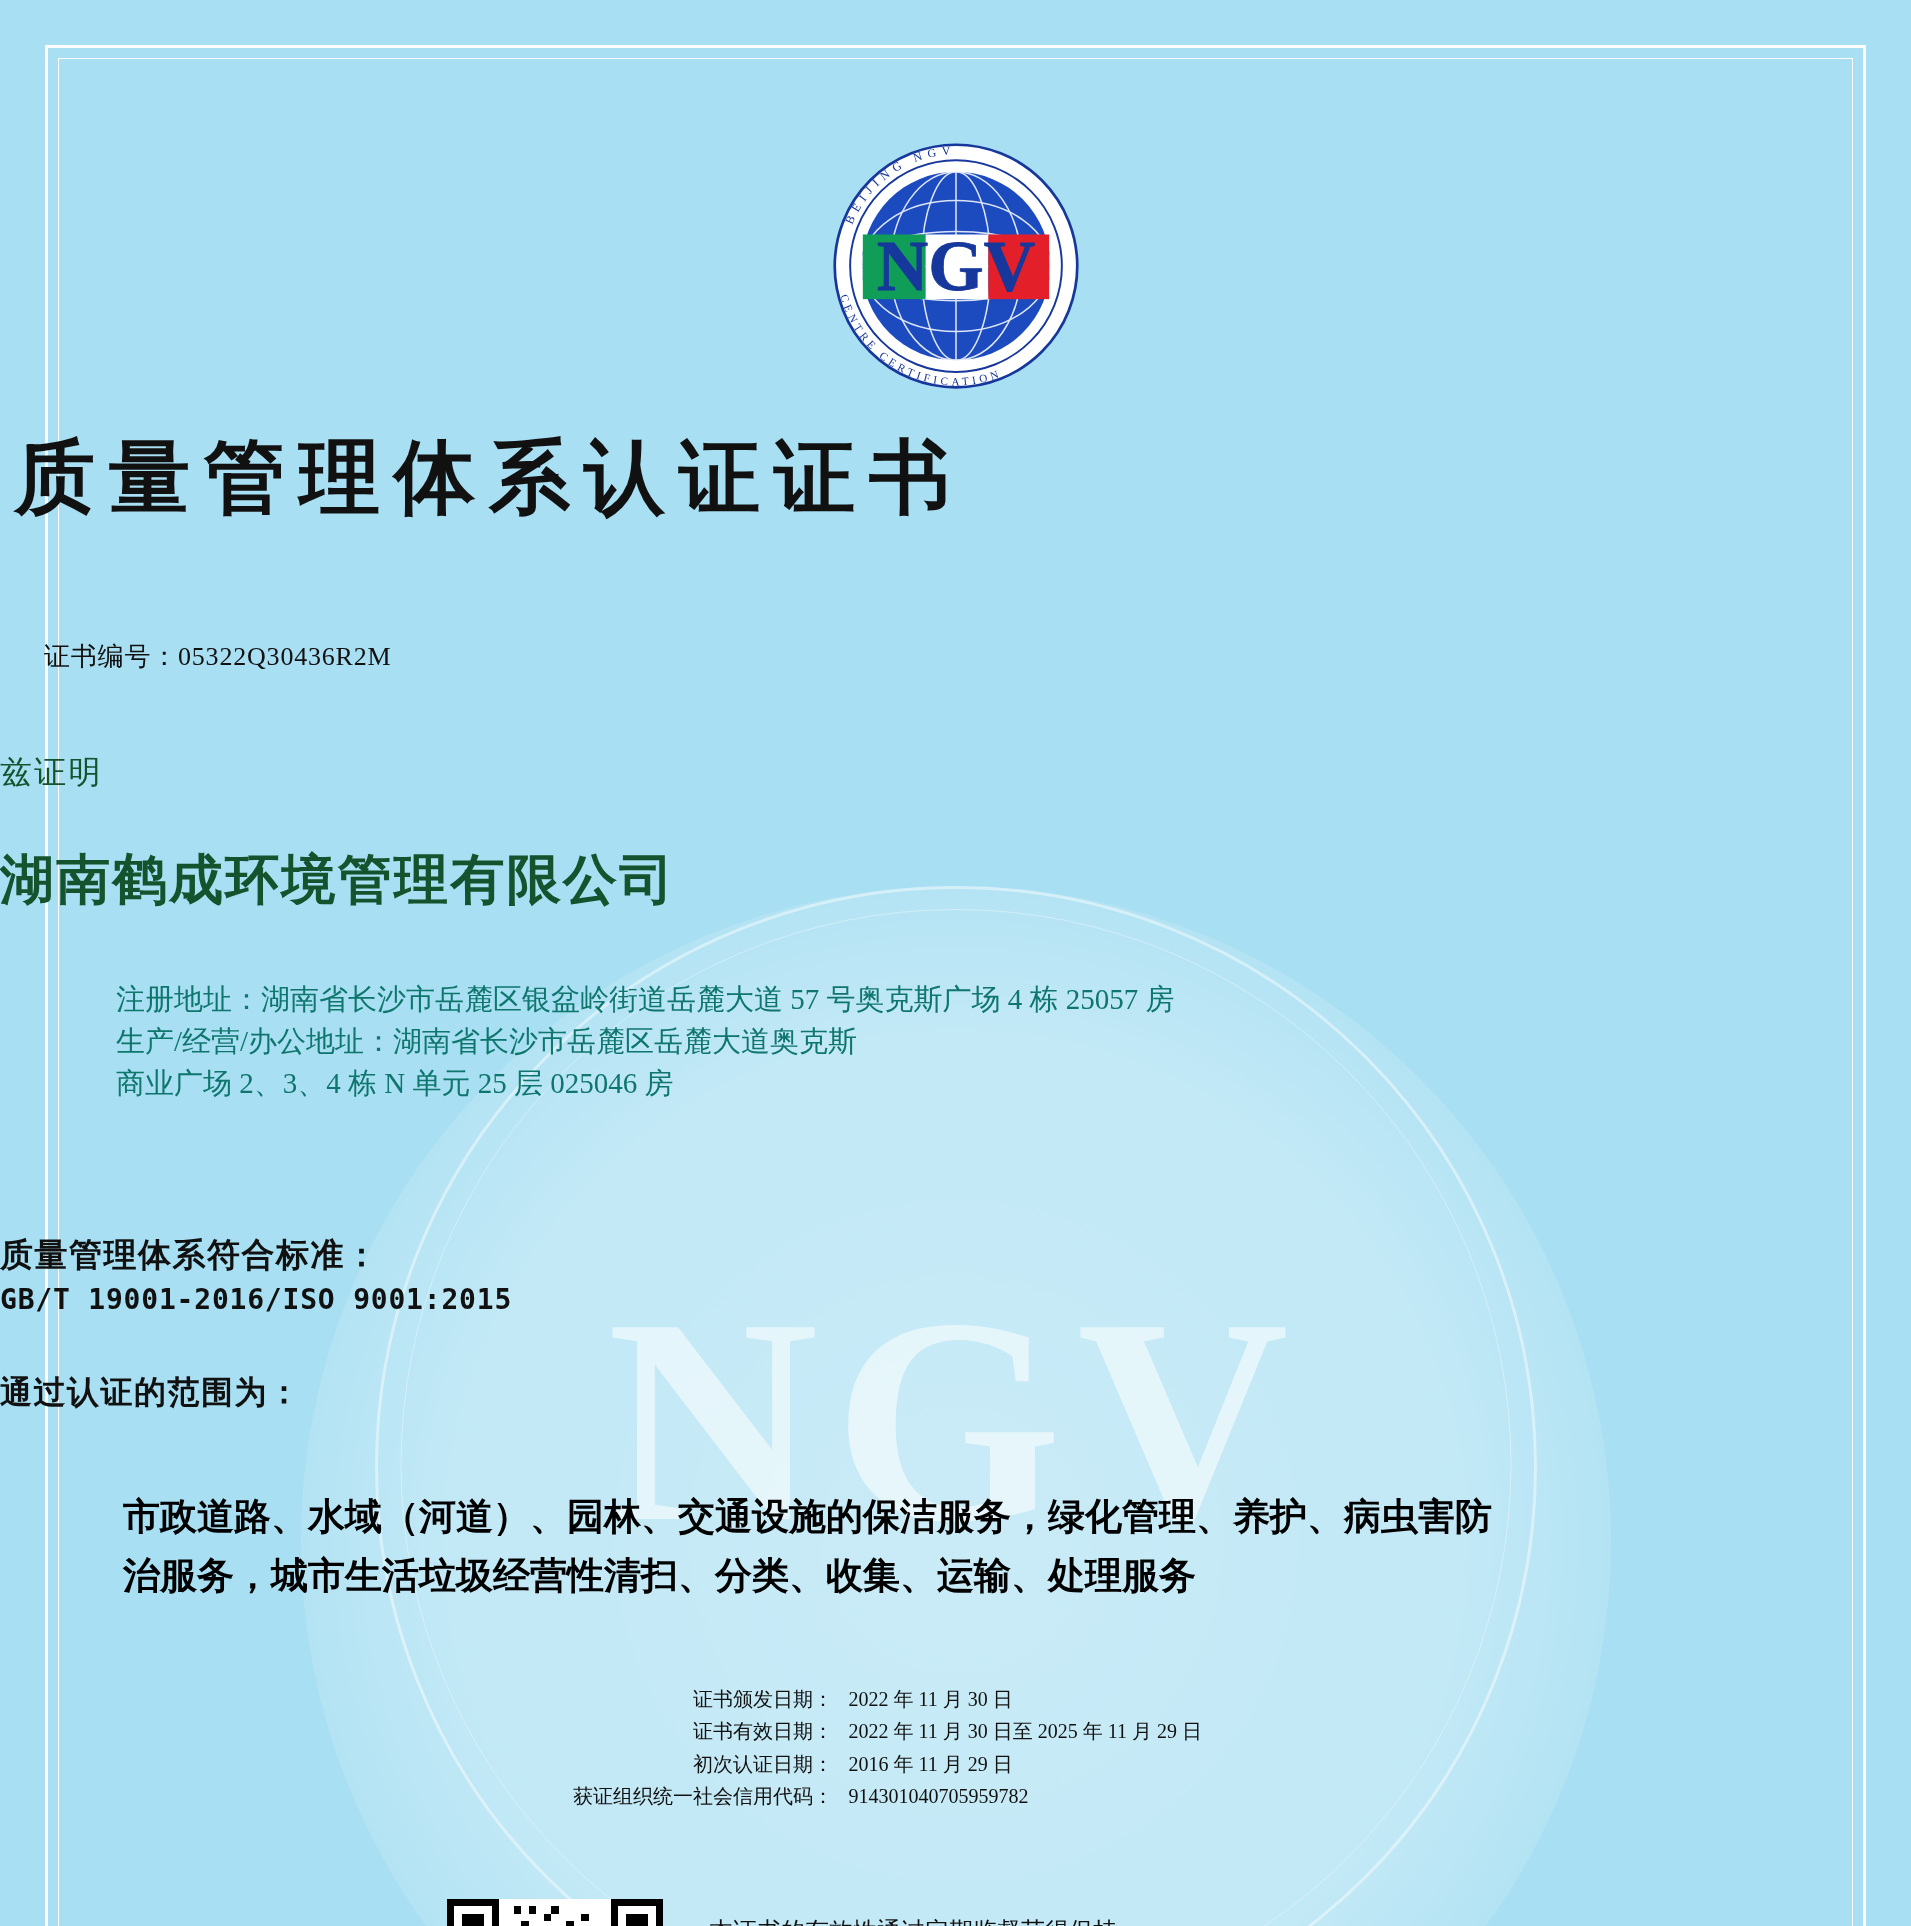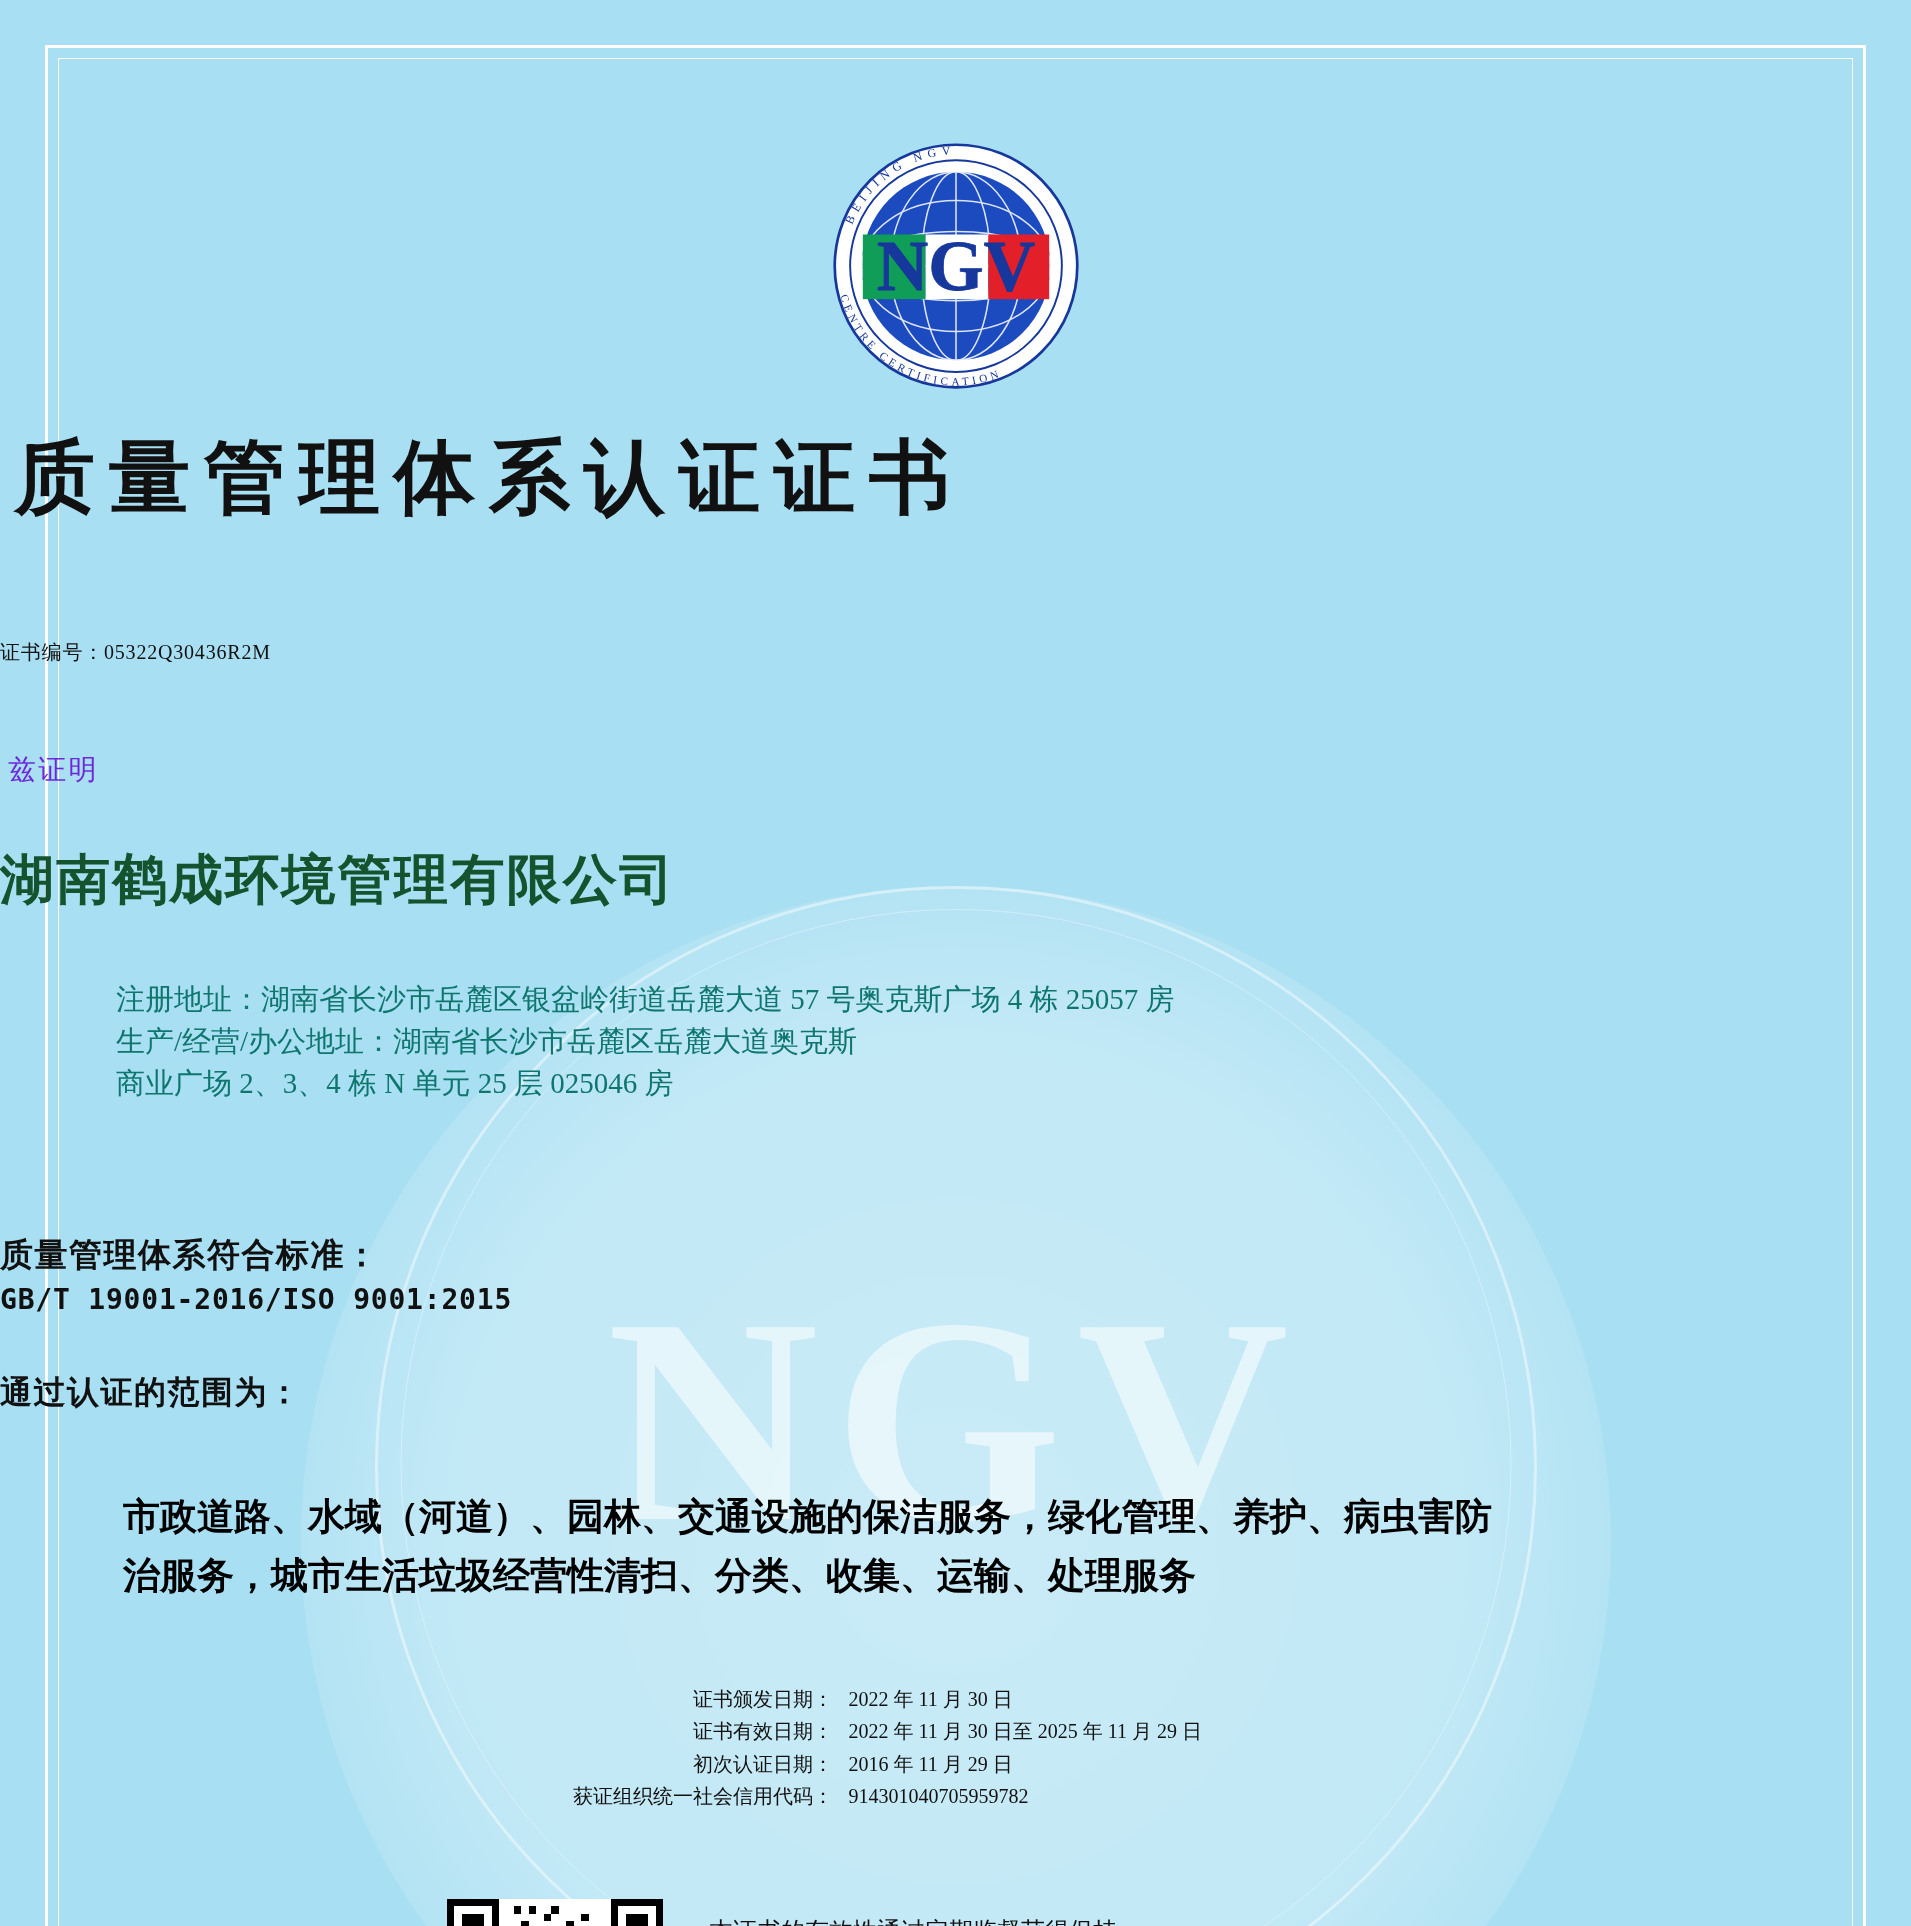--- a/index.html
+++ b/index.html
@@ -104,31 +104,32 @@
     font-size: 81px;
     letter-spacing: 14px;
     color: #111111;
     text-indent: 14px;
   }
 
   .cert-no {
     position: absolute;
     left: 0; right: 0;
     top: 639px;
-    font-size: 20px;
+    font-size: 26px;
     color: #111111;
     letter-spacing: 0.8px;
+    padding-left: 44px;
   }
 
   .hereby {
     position: absolute;
-    left: 8px; right: 0;
+    left: 0; right: 0;
     top: 751px;
-    font-size: 28px;
-    color: #6d28d9;
+    font-size: 32px;
+    color: #14532d;
     letter-spacing: 2.3px;
   }
 
   .company {
     position: absolute;
     left: 0; right: 0;
     top: 844px;
     font-family: "Liberation Serif", serif;
     font-weight: bold;
     font-size: 54px;

